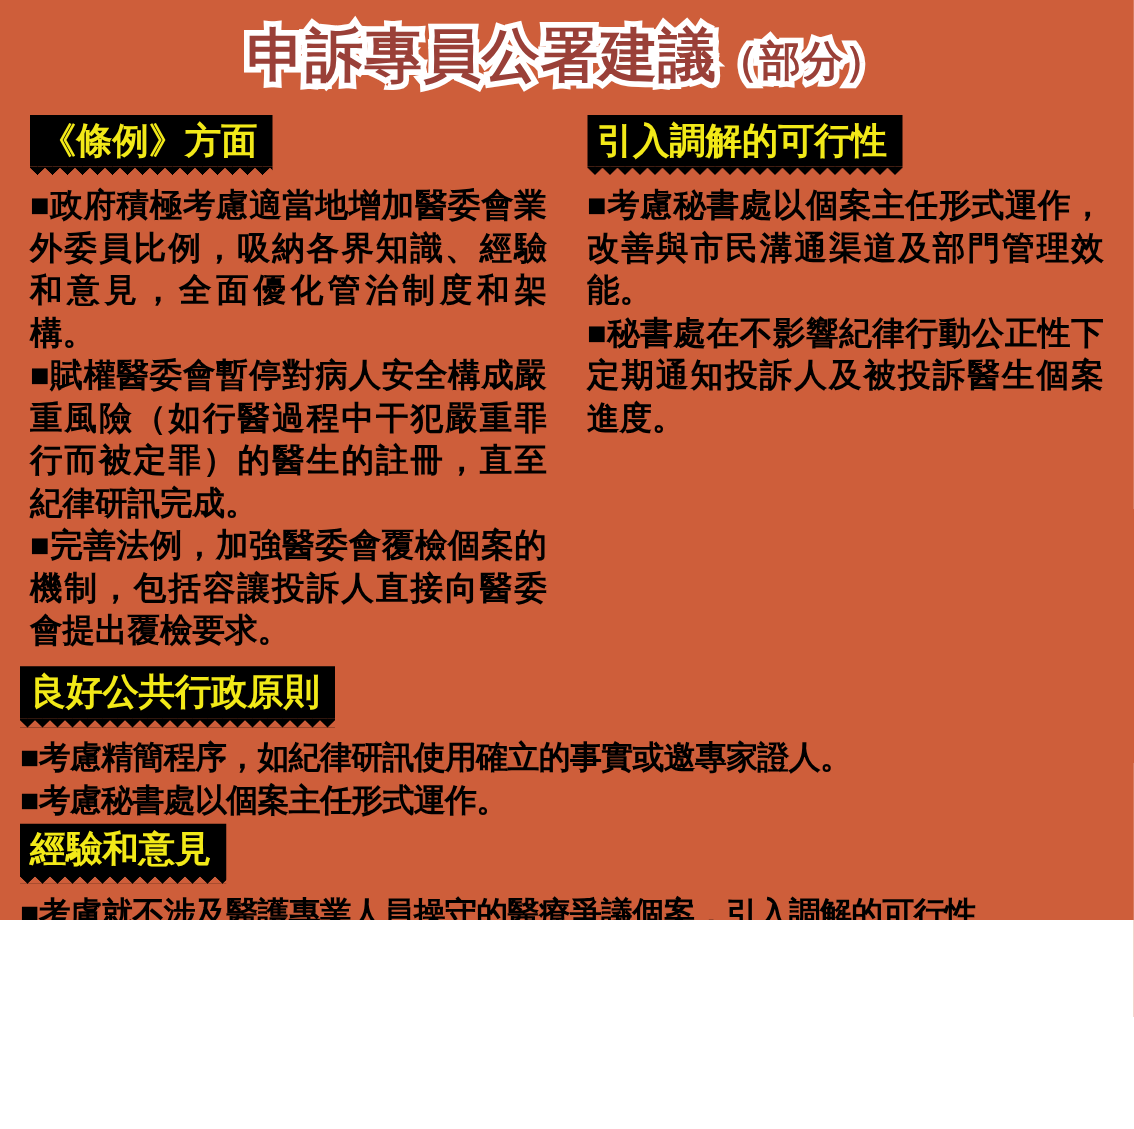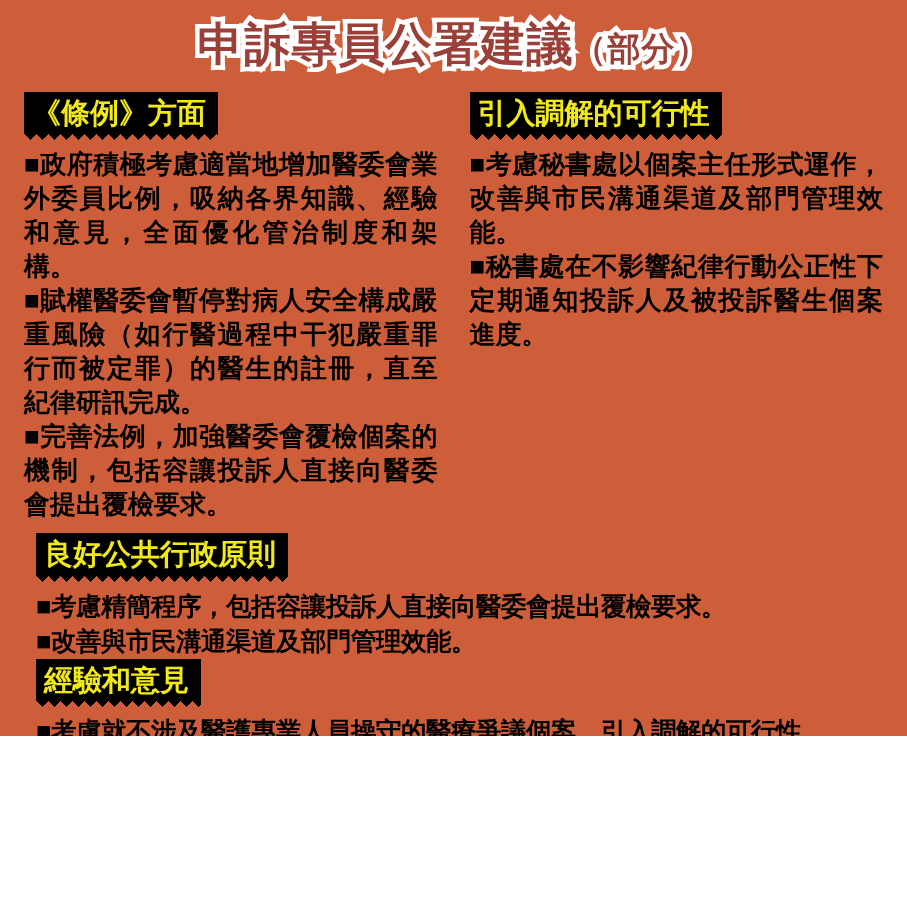--- a/index.html
+++ b/index.html
@@ -78,21 +78,21 @@
     line-height: 34px;
     text-align: justify;
     text-justify: inter-ideograph;
     word-break: break-all;
     line-break: strict;
   }
   .sq { display: inline; }
 
   
   .section-full {
-    padding: 0 36px;
+    padding: 0 16px;
   }
   .section-full.first { margin-top: 12px; }
   .section-full .bullet {
     font-size: 25.5px;
     line-height: 35px;
     letter-spacing: -0.5px;
   }
 
   
   .footer {
@@ -128,22 +128,22 @@
     <div class="col">
       <div class="tag">引入調解的可行性</div>
       <p class="bullet"><span class="sq">■</span><span>考慮秘書處以個案主任形式運作，改善與市民溝通渠道及部門管理效能。</span></p>
       <p class="bullet"><span class="sq">■</span><span>秘書處在不影響紀律行動公正性下定期通知投訴人及被投訴醫生個案進度。</span></p>
     </div>
 
   </div>
 
   <div class="section-full first">
     <div class="tag">良好公共行政原則</div>
-    <p class="bullet"><span class="sq">■</span><span>考慮精簡程序，包括容讓投訴人直接向醫委會提出覆檢要求。</span></p>
-    <p class="bullet"><span class="sq">■</span><span>改善與市民溝通渠道及部門管理效能。</span></p>
+    <p class="bullet"><span class="sq">■</span><span>考慮精簡程序，如紀律研訊使用確立的事實或邀專家證人。</span></p>
+    <p class="bullet"><span class="sq">■</span><span>考慮秘書處以個案主任形式運作。</span></p>
   </div>
 
   <div class="section-full">
     <div class="tag">經驗和意見</div>
     <p class="bullet"><span class="sq">■</span><span>考慮就不涉及醫護專業人員操守的醫療爭議個案，引入調解的可行性。</span></p>
   </div>
 
   <div class="footer">資料來源：申訴專員公署</div>
 
 </div>

